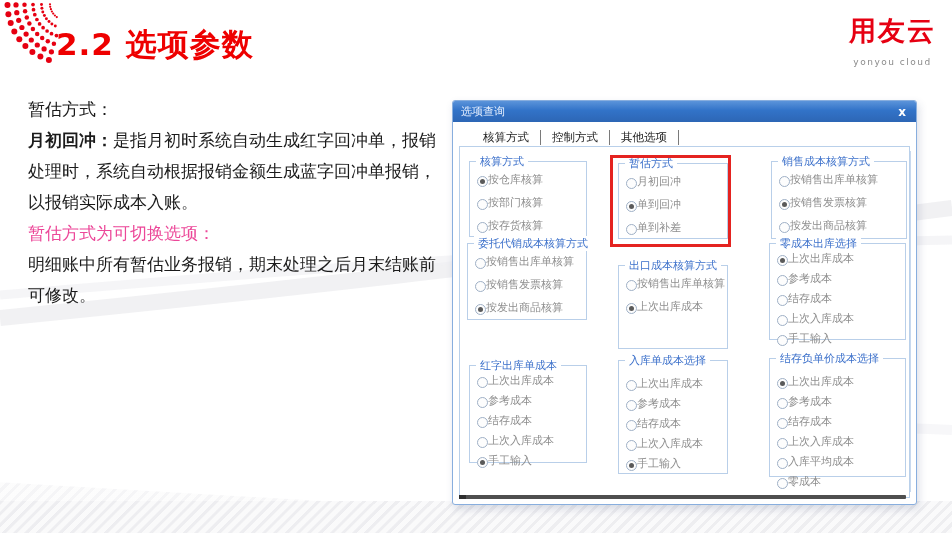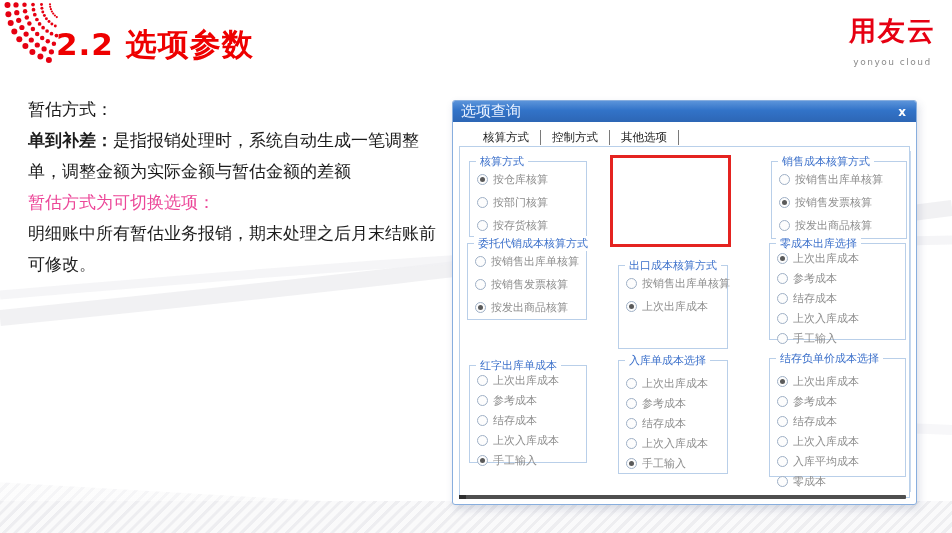--- a/index.html
+++ b/index.html
@@ -43,21 +43,21 @@
     position:absolute;left:452px;top:100px;width:463px;height:403px;z-index:2;
     background:#fff;border:1px solid #88aede;border-radius:3px;
     box-shadow:2px 4px 8px rgba(60,80,120,.18);
   }
   .titlebar{
     height:21px;border-radius:2px 2px 0 0;
     background:linear-gradient(180deg,#5b94da 0%,#3273c8 45%,#2d66b5 100%);
     display:flex;align-items:center;justify-content:space-between;
     padding:0 8px;box-sizing:border-box;
   }
-  .titlebar-text{font-size:15px;color:#eaf2ff;}
+  .titlebar-text{font-size:11px;color:#eaf2ff;}
   .close-btn{font-size:12px;font-weight:bold;color:#ffffff;line-height:1;cursor:default;padding:0 2px;}
   .tabs{
     position:absolute;left:20px;top:27px;height:19px;z-index:3;
     display:flex;align-items:center;font-size:11.5px;color:#222;
   }
   .tab{padding:0 10px;}
   .tab-sep{width:1px;height:15px;background:#7a7a7a;margin:0 1px;}
   .page{
     position:absolute;left:6px;top:45px;right:6px;bottom:6px;
     border:1px solid #b9d0ea;background:#fff;
@@ -67,21 +67,21 @@
     position:absolute;border:1px solid #b9cfe9;background:#fff;
     box-sizing:border-box;z-index:2;
   }
   .group-title{
     position:absolute;top:-8px;left:6px;background:#fff;padding:0 4px;
     font-size:11px;color:#3a6fca;white-space:nowrap;
   }
   .opts{padding:10px 0 0 7px;}
   .pt7 .opts{padding-top:7px;}
   .pt15 .opts{padding-top:15px;}
-  .opt{display:flex;align-items:center;gap:5px;margin:0 0 8px 0;}
+  .opt{display:flex;align-items:flex-end;margin:0 0 8px 0;}
   .opt-tight .opt{margin-bottom:5px;}
   .opt-label{font-size:11px;color:#8d8d8d;white-space:nowrap;}
   .radio{
     width:11px;height:11px;border-radius:50%;box-sizing:border-box;
     border:1px solid #9fb0c6;background:#fdfdfd;position:relative;flex:0 0 auto;
   }
   .radio.checked::after{
     content:"";position:absolute;left:2px;top:2px;width:5px;height:5px;
     border-radius:50%;background:#5a5a5a;
   }
@@ -163,21 +163,21 @@
   </svg>
 
 <div class="slide-title">2.2 选项参数</div>
 <div class="logo">
   <div class="logo-brand">用友云</div>
   <div class="logo-sub">yonyou cloud</div>
 </div>
 
 <div class="body-text">
   <p>暂估方式：</p>
-  <p><span class="lead">单到补差：</span><span>是指报销处理时，系统自动生成一笔调整单，调整金额为实际金额与暂估金额的差额</span></p>
+  <p><span class="lead">月初回冲：</span><span>是指月初时系统自动生成红字回冲单，报销处理时，系统自动根据报销金额生成蓝字回冲单报销，以报销实际成本入账。</span></p>
   <p class="red-line">暂估方式为可切换选项：</p>
   <p>明细账中所有暂估业务报销，期末处理之后月末结账前可修改。</p>
 </div>
 
 <div class="dialog">
   <div class="titlebar">
     <span class="titlebar-text">选项查询</span>
     <span class="close-btn">x</span>
   </div>
 
@@ -205,20 +205,37 @@
         </div>
       <div class="opt">
           <span class="radio"></span>
           <span class="opt-label">按存货核算</span>
         </div>
     </div>
   </div>
 
   <div class="highlight-box"></div>
 
+  <div class="group" style="left:165px;top:62px;width:110px;height:76px;">
+    <span class="group-title">暂估方式</span>
+    <div class="opts">
+      <div class="opt">
+          <span class="radio"></span>
+          <span class="opt-label">月初回冲</span>
+        </div>
+      <div class="opt">
+          <span class="radio checked"></span>
+          <span class="opt-label">单到回冲</span>
+        </div>
+      <div class="opt">
+          <span class="radio"></span>
+          <span class="opt-label">单到补差</span>
+        </div>
+    </div>
+  </div>
 
   <div class="group" style="left:318px;top:60px;width:136px;height:78px;">
     <span class="group-title">销售成本核算方式</span>
     <div class="opts">
       <div class="opt">
           <span class="radio"></span>
           <span class="opt-label">按销售出库单核算</span>
         </div>
       <div class="opt">
           <span class="radio checked"></span>

